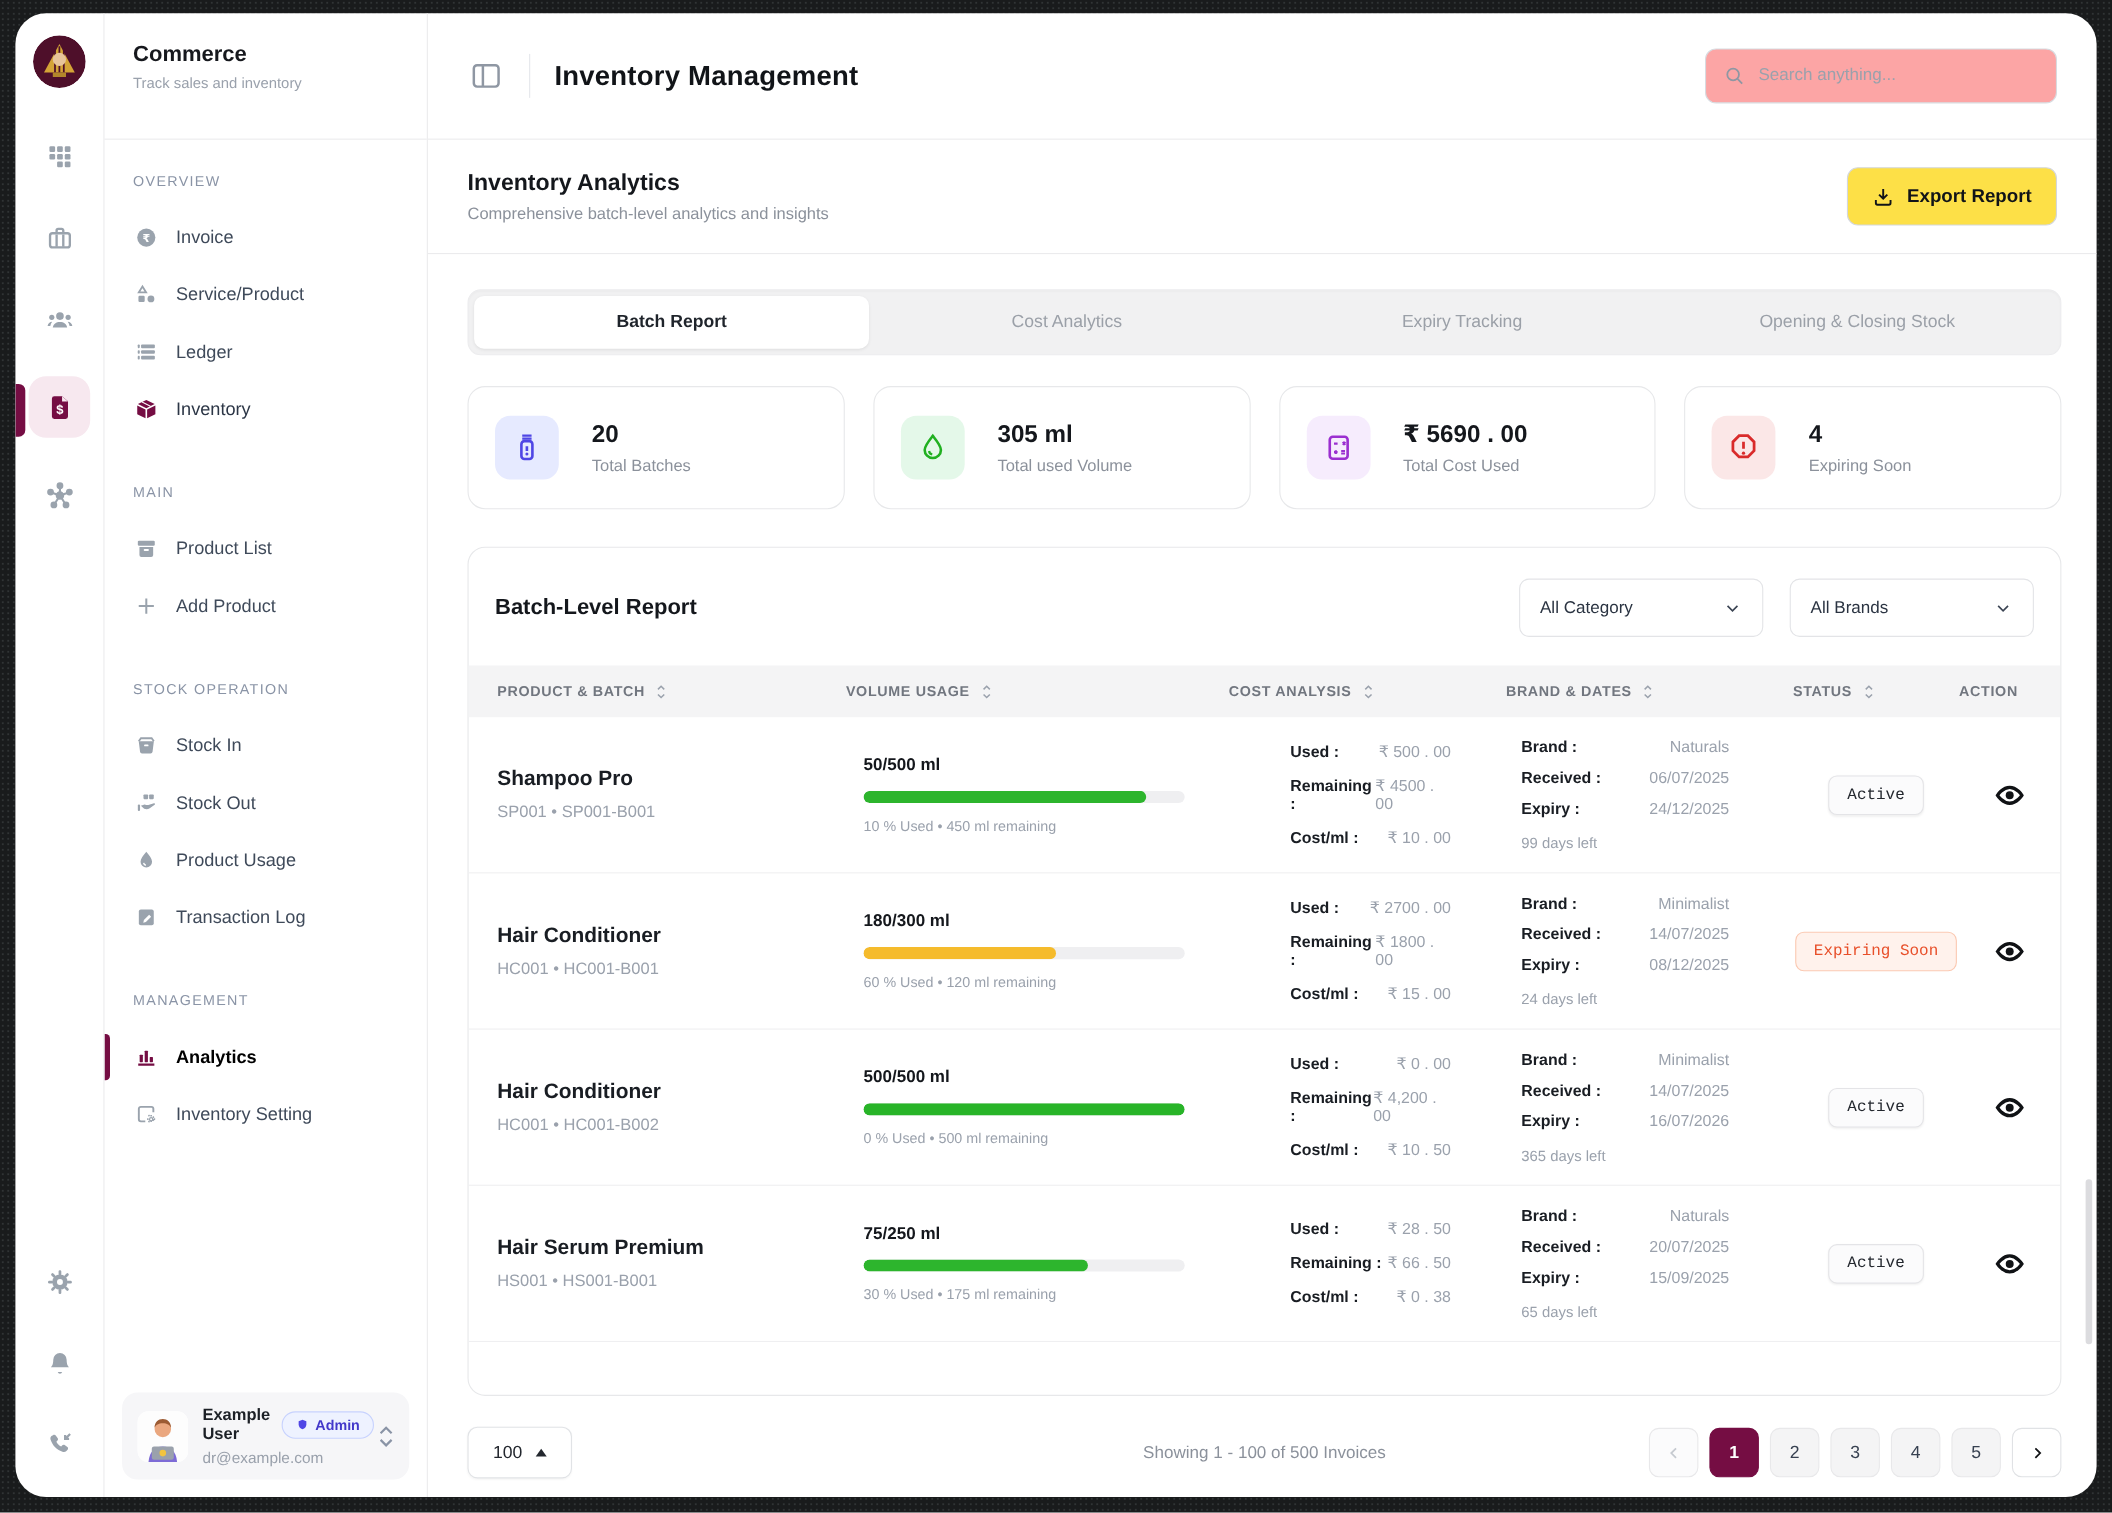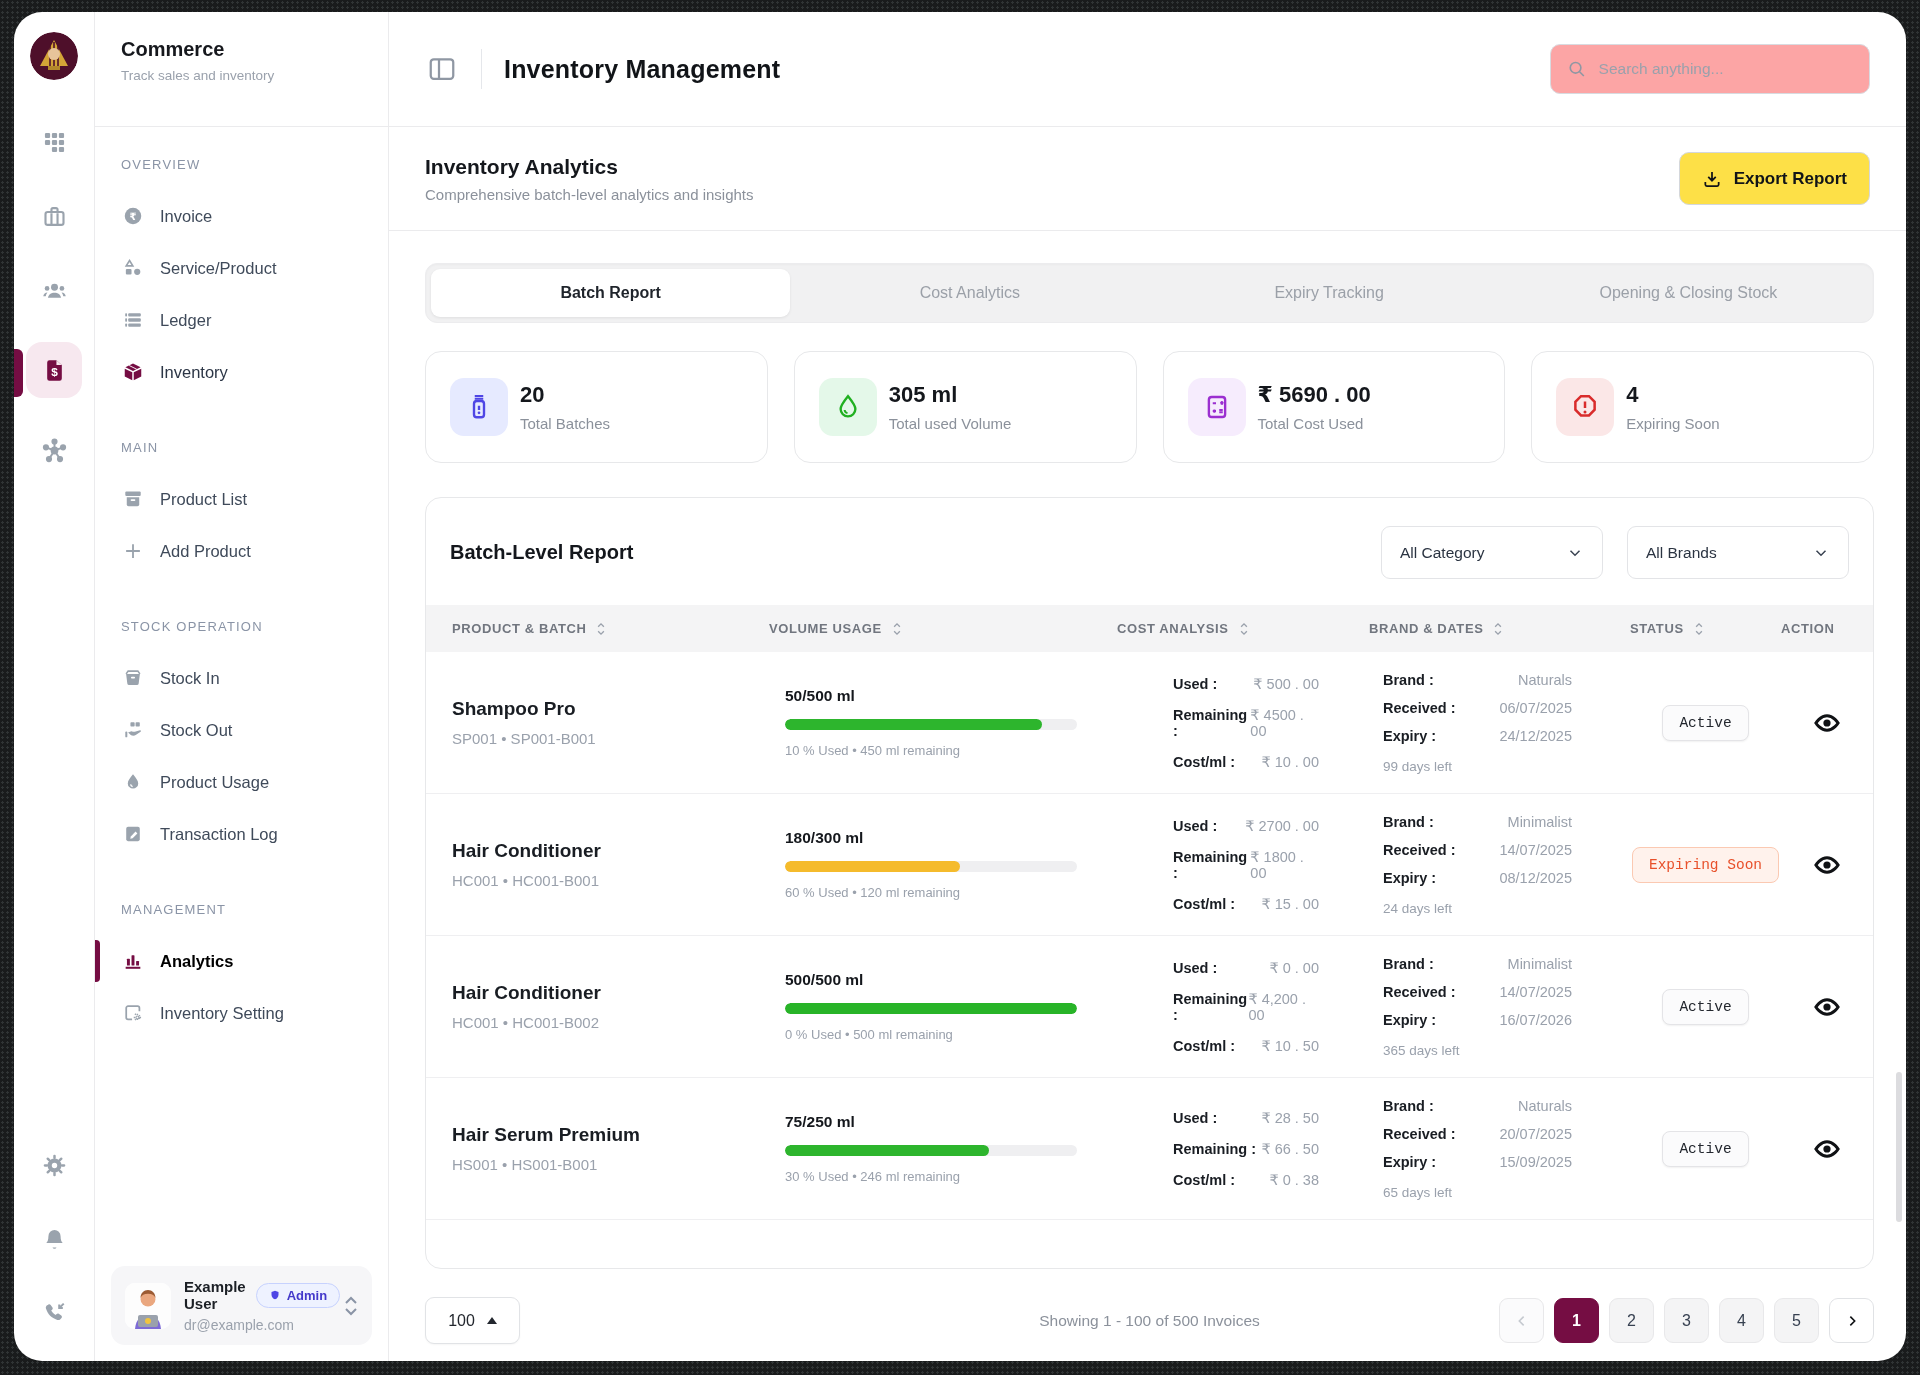--- a/index.html
+++ b/index.html
@@ -81,21 +81,21 @@
     margin-left:auto; height:53px; border:1.5px solid #d4d7dc; border-radius:10px; background:#fde047;
     display:flex; align-items:center; gap:12px; padding:0 22px; font-size:17px; font-weight:bold; color:#111418; cursor:pointer;
   }
   .content { padding:32px 32px 0 36px; flex:1; }
   
   .tabs { height:60px; background:#f1f1f2; border:1px solid #ececee; border-radius:12px; display:flex; padding:5px; box-shadow:inset 0 1px 2px rgba(0,0,0,.03); }
   .tab { flex:1; display:flex; align-items:center; justify-content:center; font-size:16px; color:#9ba0a8; cursor:pointer; border-radius:9px; }
   .tab.active { background:#fff; color:#1f242b; font-weight:bold; box-shadow:0 1px 3px rgba(0,0,0,.08); }
   
   .stats { display:grid; grid-template-columns:repeat(4,1fr); gap:26px; margin-top:28px; }
-  .stat-card { border:1.5px solid #e7e8ea; border-radius:16px; padding:26px 24px; display:flex; align-items:center; gap:12px; background:#fff; }
+  .stat-card { border:1.5px solid #e7e8ea; border-radius:16px; padding:26px 24px; display:flex; align-items:center; gap:30px; background:#fff; }
   .stat-ico { width:58px; height:58px; border-radius:14px; display:flex; align-items:center; justify-content:center; flex:0 0 58px; }
   .stat-ico svg { width:30px; height:30px; }
   .stat-value { font-size:22px; font-weight:800; color:#14171c; }
   .stat-label { font-size:15px; color:#8b919b; margin-top:7px; }
   
   .report-card { border:1.5px solid #e7e8ea; border-radius:16px; margin-top:34px; background:#fff; overflow:hidden; }
   .report-head { display:flex; align-items:center; padding:28px 24px 26px; }
   .report-title { font-size:20px; font-weight:800; color:#14171c; }
   .filters { margin-left:auto; display:flex; gap:24px; }
   .select {
@@ -762,21 +762,21 @@
           <div class="trow">
             <div>
               <div class="prod-name">Hair Serum Premium</div>
               <div class="prod-code">HS001 • HS001-B001</div>
             </div>
             <div class="vol-cell">
               <div class="vol-label">75/250 ml</div>
               <div class="bar-track">
                 <div class="bar-fill" style="width: 70%; background: rgb(45, 181, 45);"></div>
               </div>
-              <div class="vol-note">30 % Used • 246 ml remaining</div>
+              <div class="vol-note">30 % Used • 175 ml remaining</div>
             </div>
             <div class="cost-cell">
               <div class="kv">
                   <span class="k">Used :</span>
                   <span class="v">₹ 28 . 50</span>
                 </div>
               <div class="kv">
                   <span class="k">Remaining :</span>
                   <span class="v">₹ 66 . 50</span>
                 </div>

